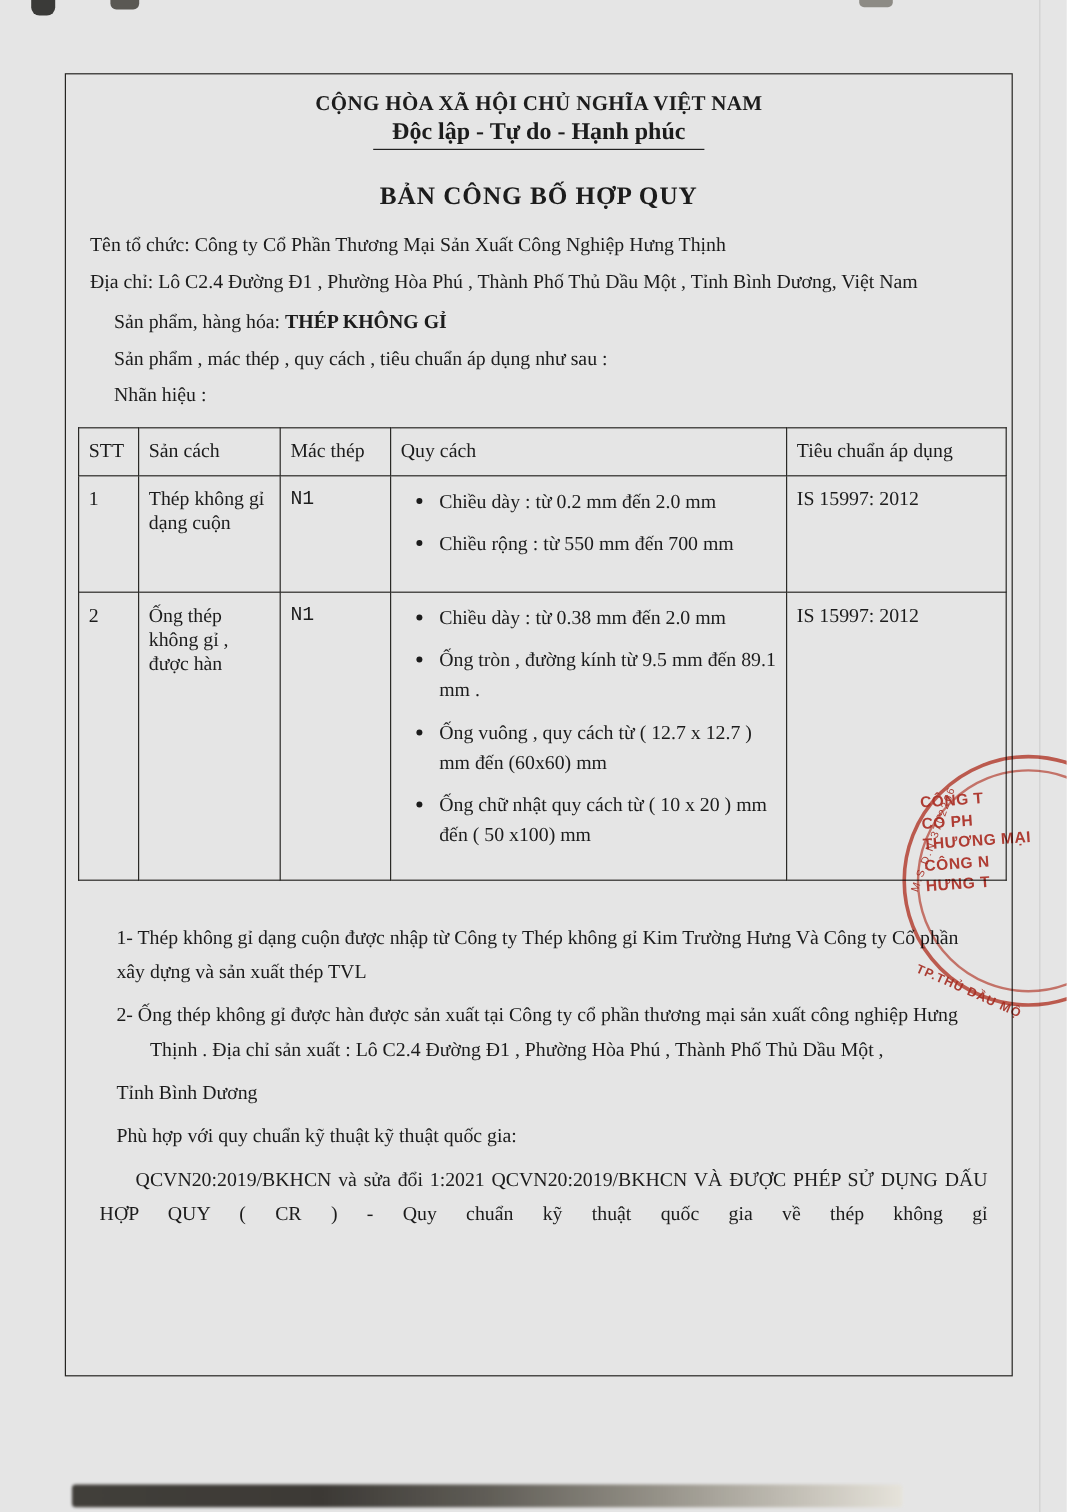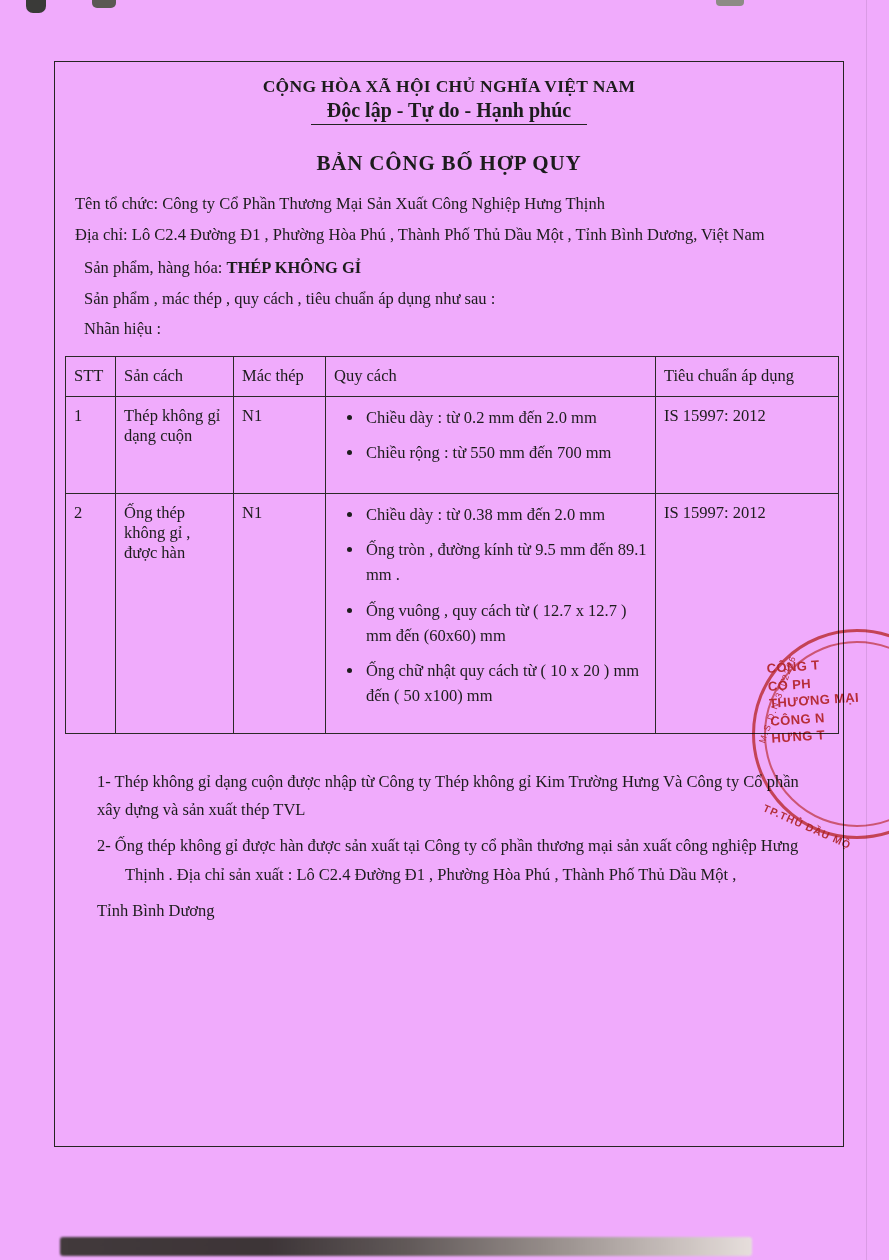--- a/index.html
+++ b/index.html
@@ -1,19 +1,19 @@
 <!DOCTYPE html>
 <html><head>
 <meta charset="utf-8">
 <style>
   html, body { margin: 0; padding: 0; }
   body { width: 889px; height: 1260px; overflow: hidden; }
   .page {
     position: relative; width: 889px; height: 1260px;
-    background: #f0abfc; overflow: hidden;
+    background: #e5e5e5; overflow: hidden;
     font-family: "Liberation Serif", "DejaVu Serif", serif;
     color: #1c1c1c;
   }
   
   .artifact { position: absolute; }
   .a1 { left: 26px; top: 0; width: 20px; height: 13px; background: #3a3a38; border-radius: 0 0 7px 7px; }
   .a2 { left: 92px; top: 0; width: 24px; height: 8px; background: #5a5853; border-radius: 0 0 5px 5px; }
   .a3 { left: 716px; top: 0; width: 28px; height: 6px; background: #8d8b85; border-radius: 0 0 4px 4px; }
   .edge-line { position: absolute; left: 866px; top: 0; width: 1px; height: 100%; background: rgba(0,0,0,0.09); }
   .bottom-band {
@@ -30,39 +30,39 @@
   }
   .nat-header { text-align: center; }
   .nh1 { font-size: 17.5px; font-weight: bold; letter-spacing: 0.3px; }
   .nh2-wrap { margin-top: 2px; }
   .nh2 { display: inline-block; font-size: 20px; font-weight: bold; border-bottom: 1.8px solid #222; padding: 0 16px 2px 16px; }
   .title { text-align: center; font-size: 21px; font-weight: bold; letter-spacing: 0.8px; margin: 26px 0 0 0; }
   .doc-no { text-align: center; font-size: 17px; margin-top: 10px; }
 
   .body-line { margin: 0; font-size: 16.5px; line-height: 1.85; }
   .first-para { margin-top: 13px; }
-  .indent1 { margin-left: 9px; }
+  .indent1 { margin-left: 20px; }
   .gap-top { margin-top: 3px; }
   .product-strong { font-weight: bold; }
 
   table.product-table {
     border-collapse: collapse; table-layout: fixed;
     width: 773px; margin: 11px 0 0 -10px;
   }
   .product-table th, .product-table td {
     border: 1.4px solid #2b2a27; vertical-align: top;
     font-size: 16.5px; font-weight: normal; text-align: left;
     padding: 9px 8px; box-sizing: border-box;
   }
   .product-table thead tr { height: 40px; }
   tr.r1 { height: 97px; }
   tr.r2 { height: 240px; }
   .c-stt { text-align: center; }
   .c-sp  { text-align: justify; padding-right: 12px; }
-  .c-mt  { text-align: center; }
+  .c-mt  { text-align: center; font-family: Liberation Mono, monospace; }
   ul.specs { margin: 0; padding-left: 30px; list-style: disc; }
   ul.specs li { margin: 0 0 11px 0; line-height: 1.5; padding-left: 2px; }
 
   .notes { margin: 34px 0 0 22px; }
   .note { margin: 0 0 7px 0; font-size: 16.5px; line-height: 1.75; }
   .hang { padding-left: 28px; text-indent: -28px; }
   .final {
     margin-left: -14px; margin-top: 2px;
     text-indent: 30px; text-align: justify; text-align-last: justify;
   }
@@ -163,20 +163,22 @@
           </td>
           <td class="c-tc">IS 15997: 2012</td>
         </tr>
       </tbody>
     </table>
 
     <div class="notes">
       <p class="note">1-  Thép không gỉ dạng cuộn được nhập từ Công ty Thép không gỉ Kim Trường Hưng Và Công ty Cổ phần xây dựng và sản xuất thép TVL</p>
       <p class="note hang">2-  Ống thép không gỉ được hàn được sản xuất tại Công ty cổ phần thương mại sản xuất công nghiệp Hưng Thịnh . Địa chỉ sản xuất : Lô C2.4 Đường Đ1 , Phường Hòa Phú , Thành Phố Thủ Dầu Một ,</p>
       <p class="note">Tỉnh Bình Dương</p>
+      <p class="note">Phù hợp với quy chuẩn kỹ thuật kỹ thuật quốc gia:</p>
+      <p class="note final">QCVN20:2019/BKHCN và sửa đổi 1:2021 QCVN20:2019/BKHCN VÀ ĐƯỢC PHÉP SỬ DỤNG DẤU HỢP QUY ( CR ) - Quy chuẩn kỹ thuật quốc gia về thép không gỉ</p>
     </div>
 
   </div>
 
   <div class="stamp">
     <div class="ring outer"></div>
     <div class="ring inner"></div>
     <div class="stamp-lines">
       <div>CÔNG T</div>
       <div>CỔ PH</div>

